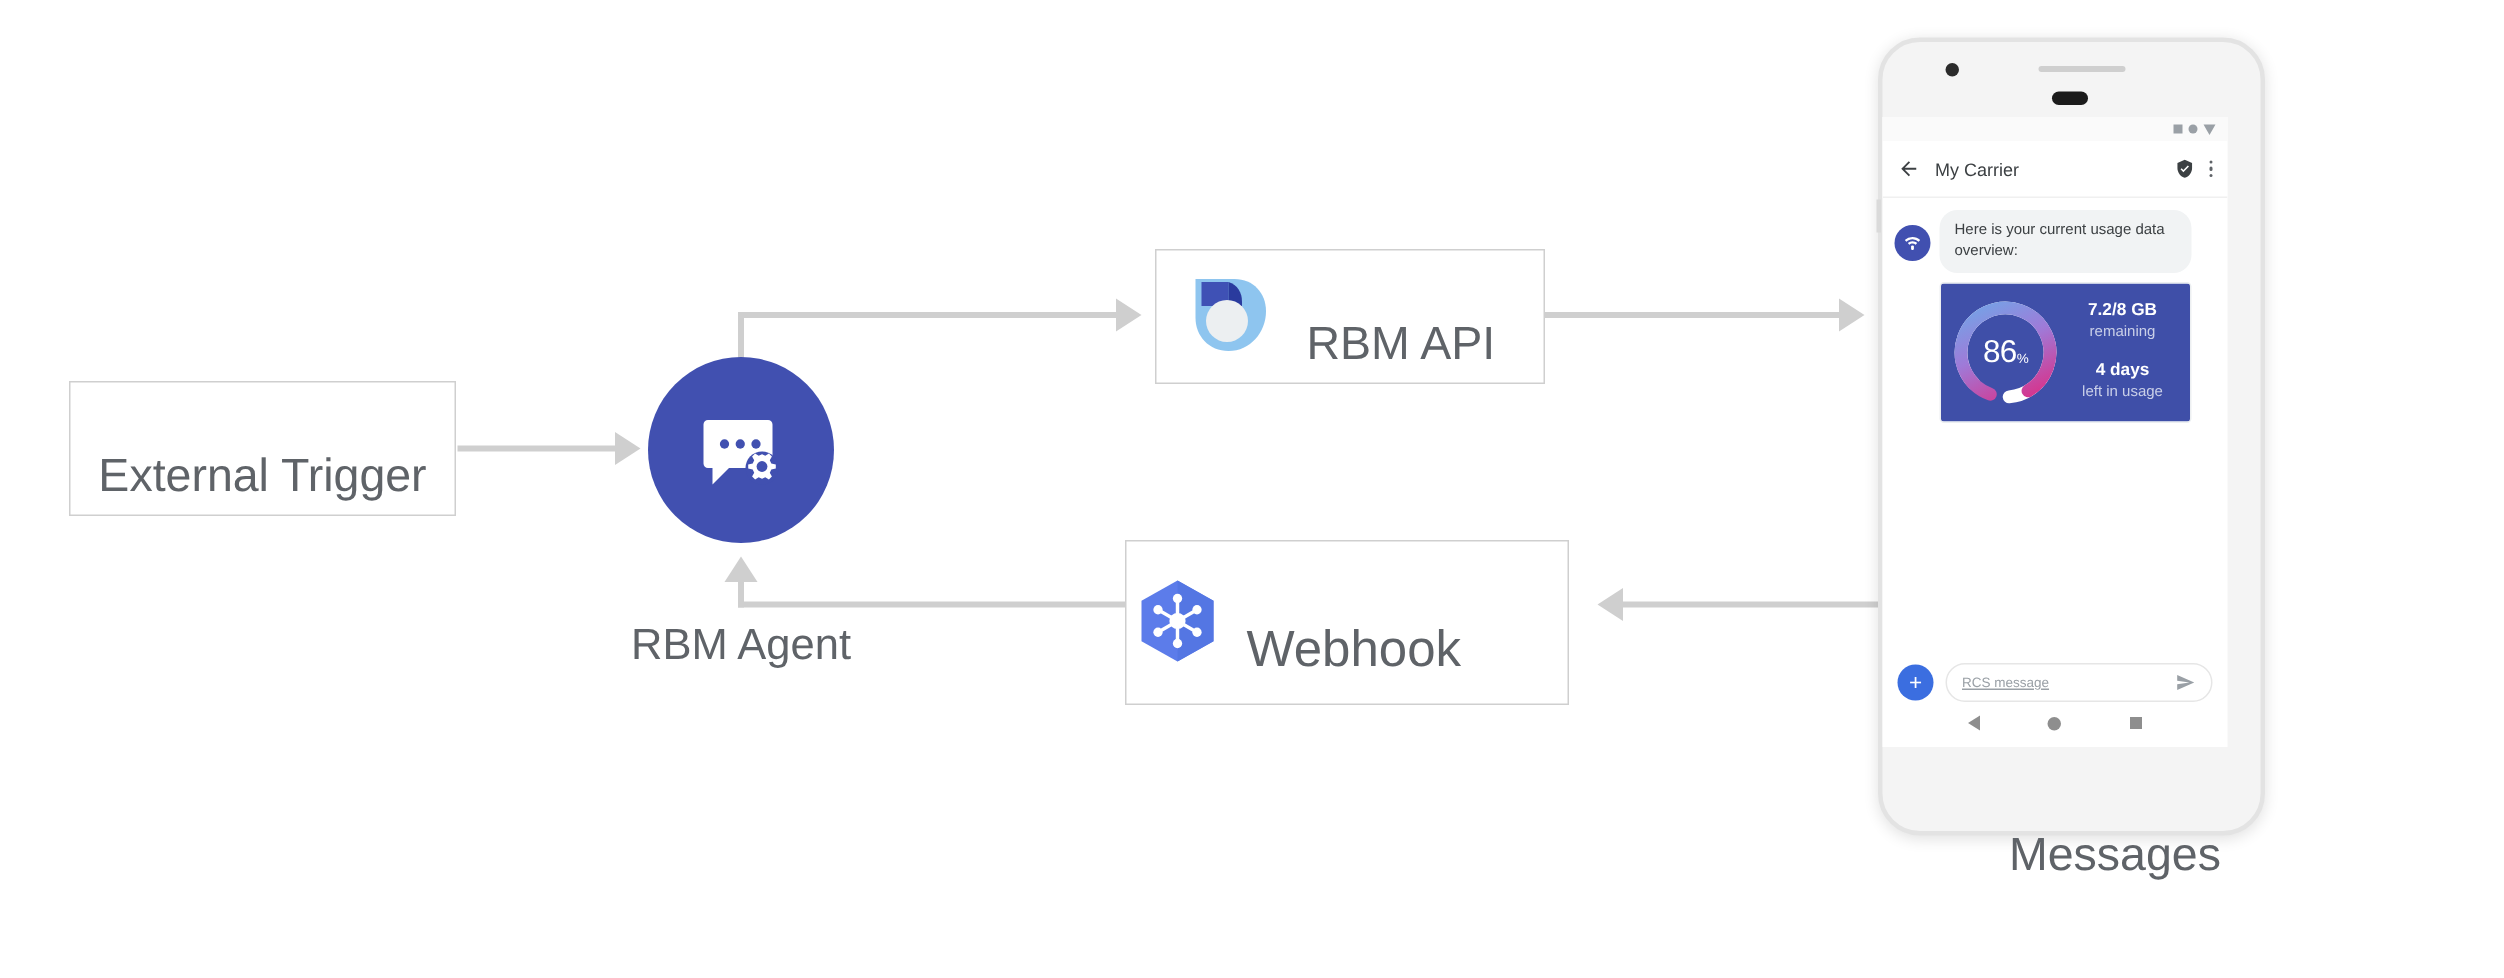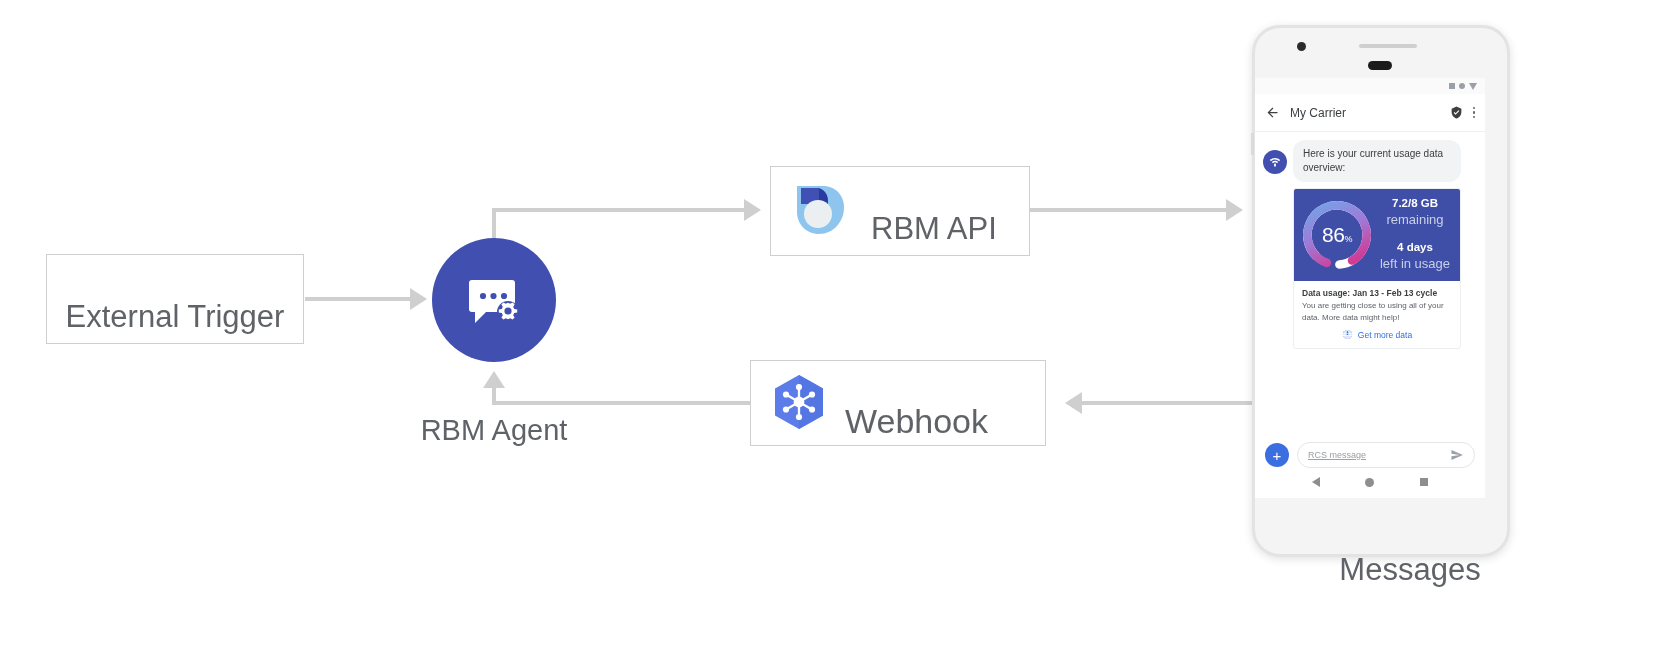--- a/index.html
+++ b/index.html
@@ -52,22 +52,22 @@
   }
   #ext-trigger .node-label { font-size: 31px; }
 
   #rbm-api-box {
     left: 770px; top: 166px; width: 260px; height: 90px;
     padding-left: 14px; gap: 16px;
   }
   #rbm-api-box .node-label { font-size: 31px; }
 
   #webhook-box {
-    left: 750px; top: 360px; width: 296px; height: 86px;
-    padding-left: 14px; gap: 12px;
+    left: 750px; top: 360px; width: 296px; height: 110px;
+    gap: 12px;
   }
   #webhook-box .node-label { font-size: 34px; }
 
   
   #agent-circle {
     position: absolute; left: 432px; top: 238px;
     width: 124px; height: 124px; border-radius: 50%;
     background: #4150b0;
     display: flex; align-items: center; justify-content: center;
   }
@@ -166,21 +166,21 @@
   }
   #donut { position: relative; width: 78px; height: 78px; flex: 0 0 auto; }
   #donut-pct {
     position: absolute; inset: 0;
     display: flex; align-items: center; justify-content: center;
     color: #fff; font-size: 21px; font-weight: 300; letter-spacing: -0.5px;
   }
   #donut-pct sup { font-size: 9px; font-weight: 400; align-self: center; margin-top: 8px; }
   #hero-stats { flex: 1; text-align: center; color: #fff; }
   .stat-big { font-size: 11.5px; font-weight: 700; line-height: 1.2; }
-  .stat-sub { font-size: 13px; color: #c9cfe8; line-height: 1.4; }
+  .stat-sub { font-size: 10px; color: #c9cfe8; line-height: 1.4; }
   .stat-gap { height: 12px; }
   #card-body { padding: 7px 8px 8px 8px; }
   #card-title { font-size: 8.5px; font-weight: 700; color: #3c4043; }
   #card-desc { font-size: 8px; color: #5f6368; line-height: 1.45; margin-top: 2px; }
   #card-action {
     margin-top: 6px; display: flex; align-items: center; justify-content: center; gap: 5px;
     font-size: 8.5px; color: #2f6fe0; font-weight: 500;
   }
 
   
@@ -352,32 +352,20 @@
 
             <div id="hero-stats">
               <div class="stat-big">7.2/8 GB</div>
               <div class="stat-sub">remaining</div>
               <div class="stat-gap"></div>
               <div class="stat-big">4 days</div>
               <div class="stat-sub">left in usage</div>
             </div>
           </div>
 
-          <div id="card-body">
-            <div id="card-title">Data usage: Jan 13 - Feb 13 cycle</div>
-            <div id="card-desc">You are getting close to using all of your data. More data might help!</div>
-            <div id="card-action">
-              <svg width="11" height="11" viewBox="0 0 24 24">
-                <circle cx="12" cy="12" r="10" fill="#2f6fe0"></circle>
-                <path d="M12 2a10 10 0 0 0 0 20 10 10 0 0 0 0-20zm0 2c1.2 1.4 2 3.5 2 6s-.8 4.6-2 6c-1.2-1.4-2-3.5-2-6s.8-4.6 2-6z" fill="#ffffff" opacity=".85"></path>
-                <path d="M2.5 9h19v2h-19zm0 4h19v2h-19z" fill="#ffffff" opacity=".85"></path>
-              </svg>
-              <span>Get more data</span>
-            </div>
-          </div>
         </div>
       </div>
 
       <div id="composer">
         <div id="plus-btn">+</div>
         <div id="input-pill">
           <span>RCS message</span>
           <svg id="send-icon" width="14" height="14" viewBox="0 0 24 24">
             <path d="M2.5 20.5 22 12 2.5 3.5 2.5 10l14 2-14 2z" fill="#9aa0a6"></path>
           </svg>

